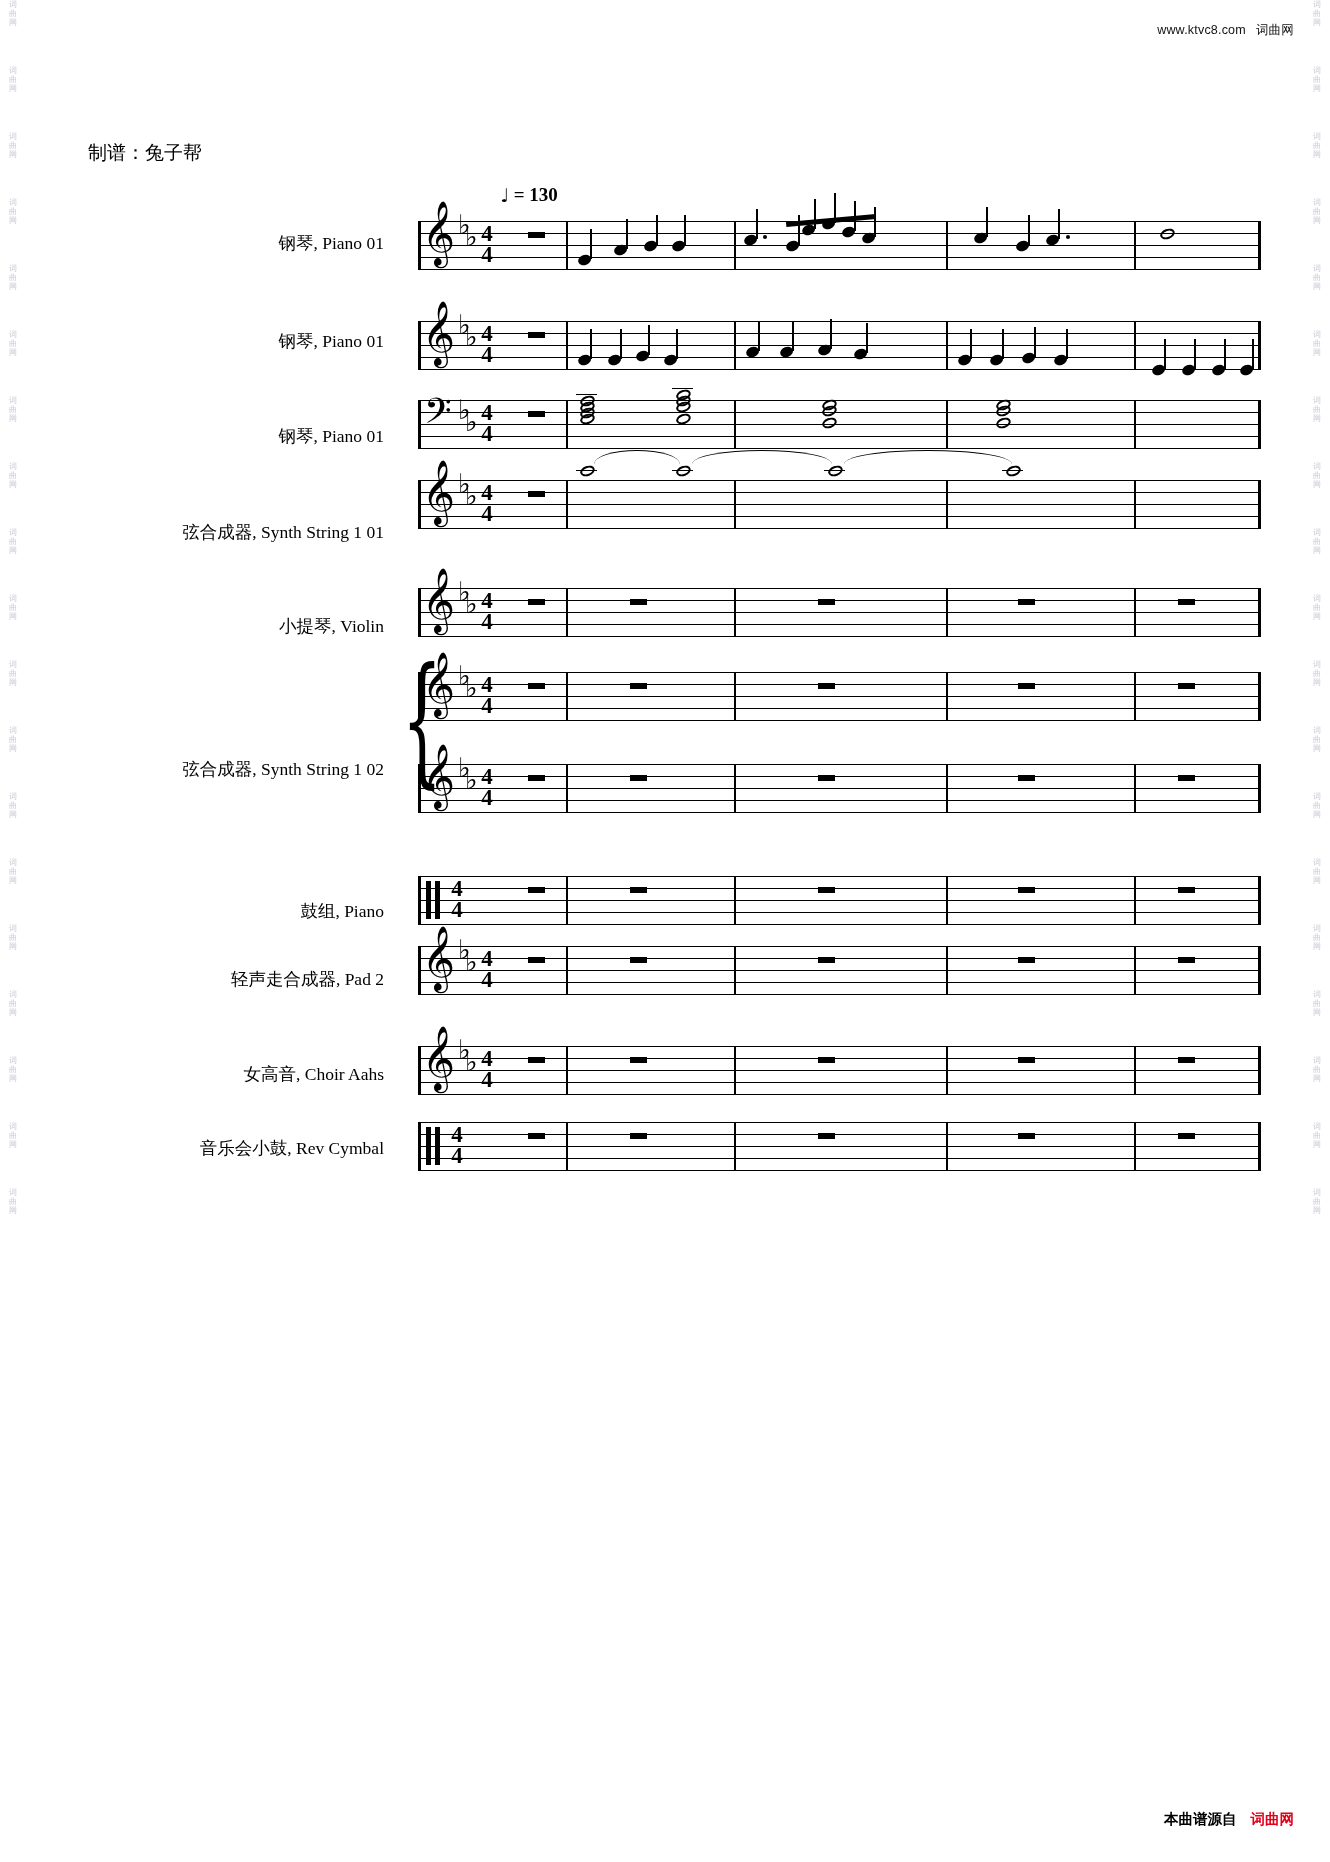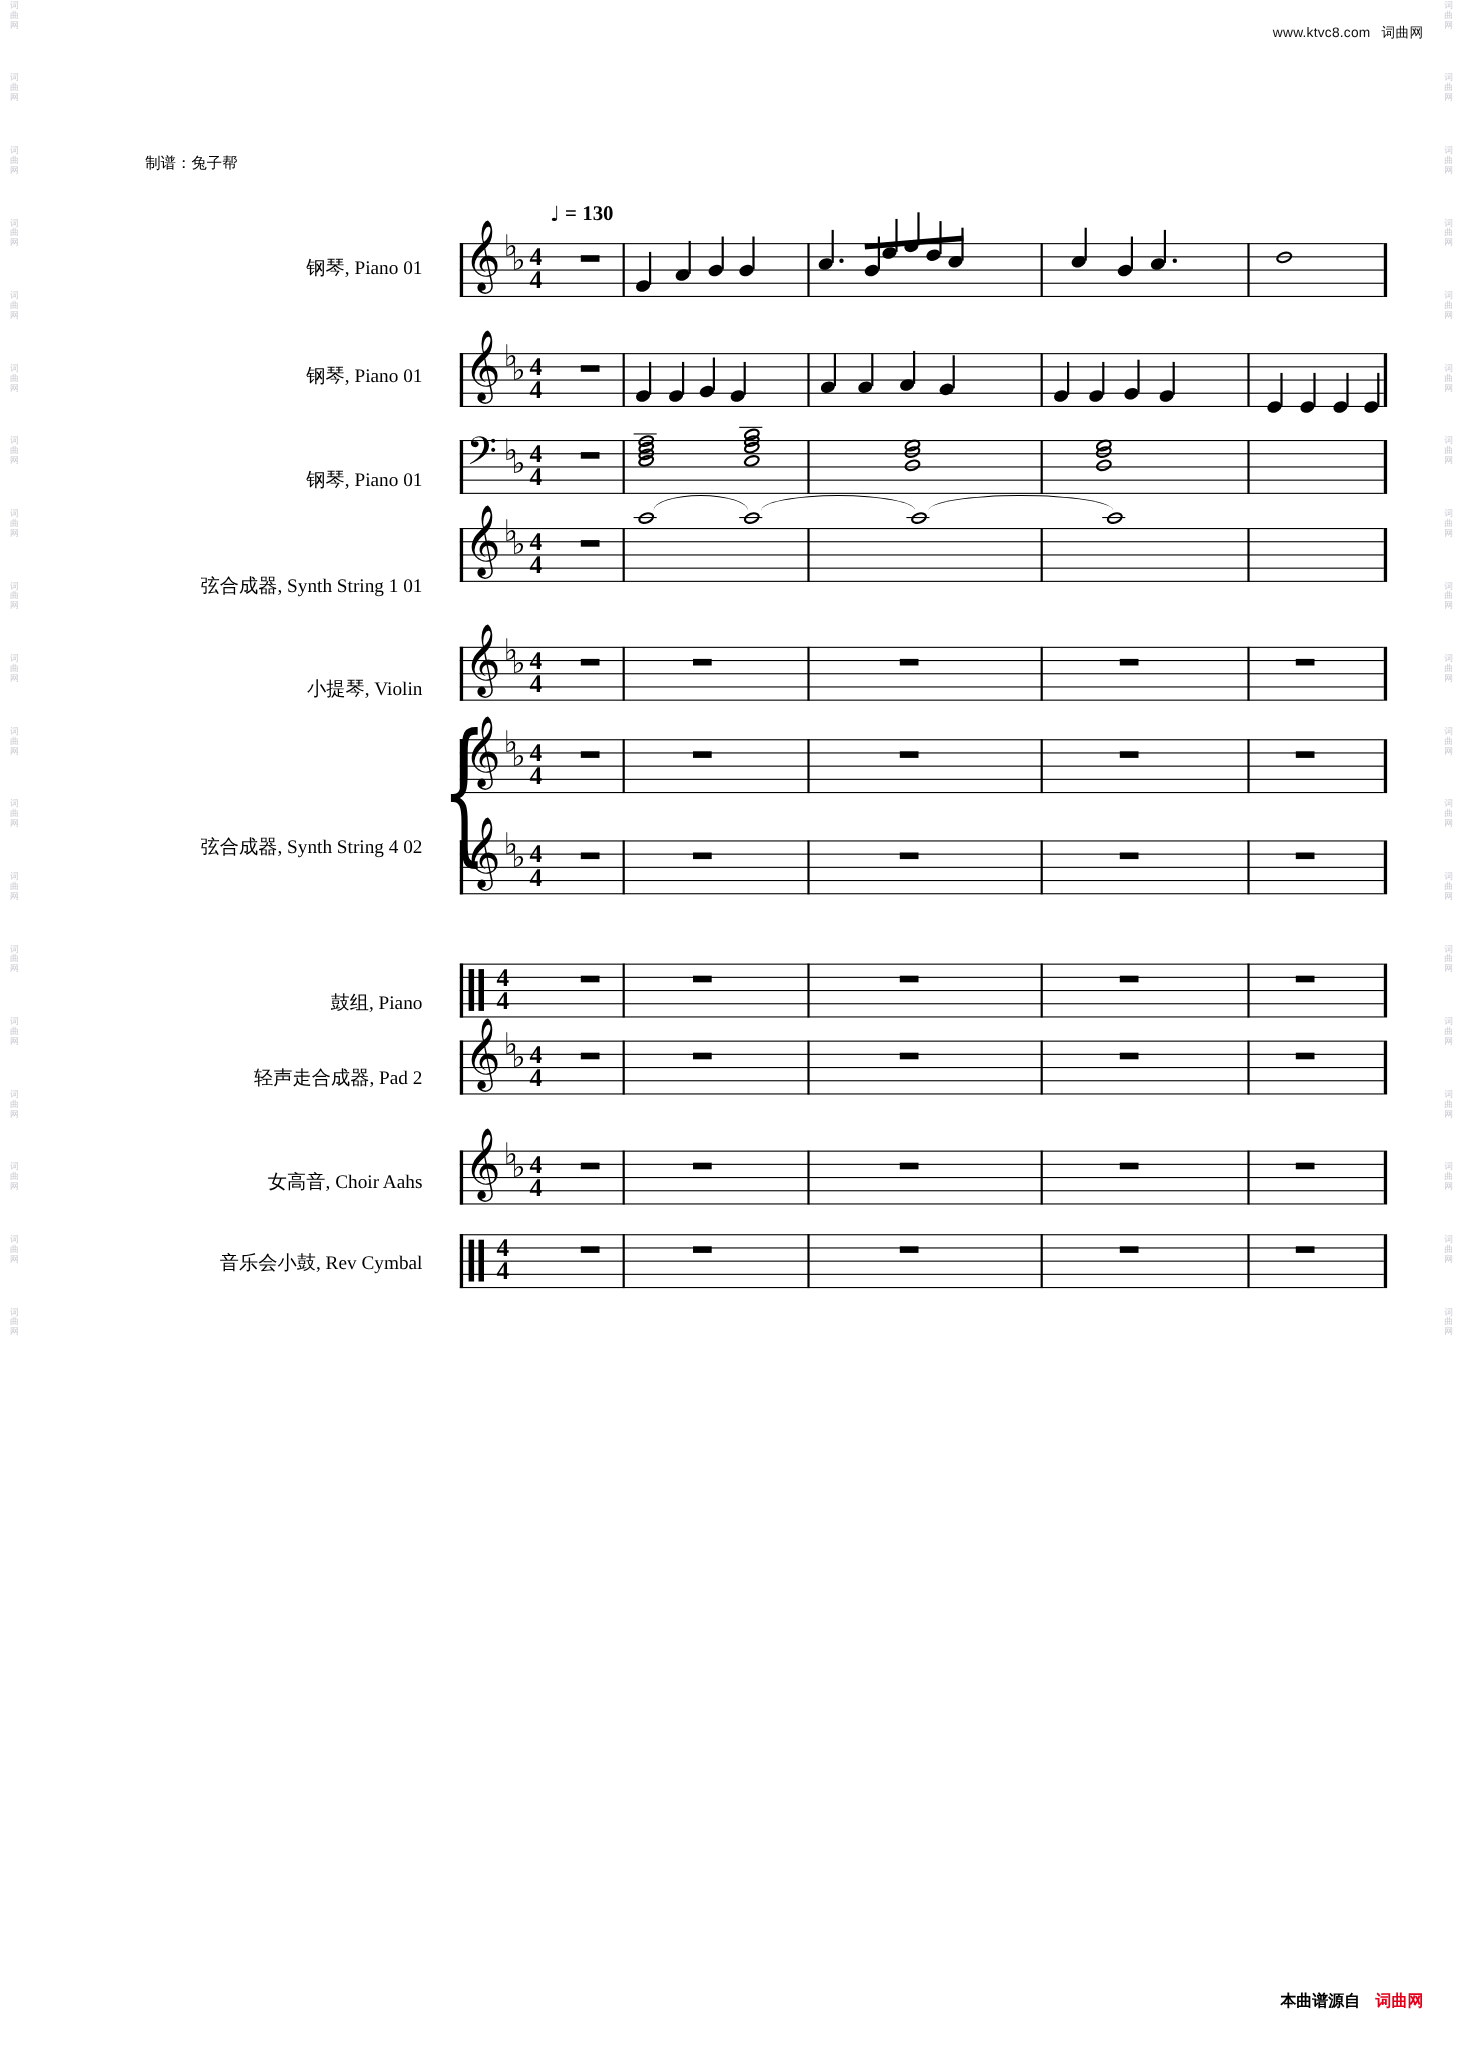--- a/index.html
+++ b/index.html
@@ -65,22 +65,21 @@
     position: absolute;
     left: 0; right: 0;
     top: 122px;
     text-align: center;
     font-size: 20px;
   }
   .composer {
     position: absolute;
     left: 88px;
     top: 140px;
-    font-size: 14px;
-    margin-left: 44px;
+    font-size: 19px;
   }
 
   .tempo {
     position: absolute;
     left: 500px;
     top: 183px;
     font-size: 19px;
     font-weight: bold;
     font-family: "Liberation Serif", serif;
   }
@@ -353,21 +352,21 @@
     <span class="qn">♩</span>
     <span>= 130</span>
   </div>
 
   <div id="staff-area">
       <div class="staff-label" style="left: 44px; top: 231px;">钢琴, Piano 01</div>
       <div class="staff-label" style="left: 44px; top: 329px;">钢琴, Piano 01</div>
       <div class="staff-label" style="left: 44px; top: 424px;">钢琴, Piano 01</div>
       <div class="staff-label" style="left: 44px; top: 520px;">弦合成器, Synth String 1 01</div>
       <div class="staff-label" style="left: 44px; top: 614px;">小提琴, Violin</div>
-      <div class="staff-label" style="left: 44px; top: 757px;">弦合成器, Synth String 4 02</div>
+      <div class="staff-label" style="left: 44px; top: 757px;">弦合成器, Synth String 1 02</div>
       <div class="staff-label" style="left: 44px; top: 899px;">鼓组, Piano</div>
       <div class="staff-label" style="left: 44px; top: 967px;">轻声走合成器, Pad 2</div>
       <div class="staff-label" style="left: 44px; top: 1062px;">女高音, Choir Aahs</div>
       <div class="staff-label" style="left: 44px; top: 1136px;">音乐会小鼓, Rev Cymbal</div>
       <div class="staff" style="top: 221px;">
         <div class="line"></div>
         <div class="line"></div>
         <div class="line"></div>
         <div class="line"></div>
         <div class="line"></div>

